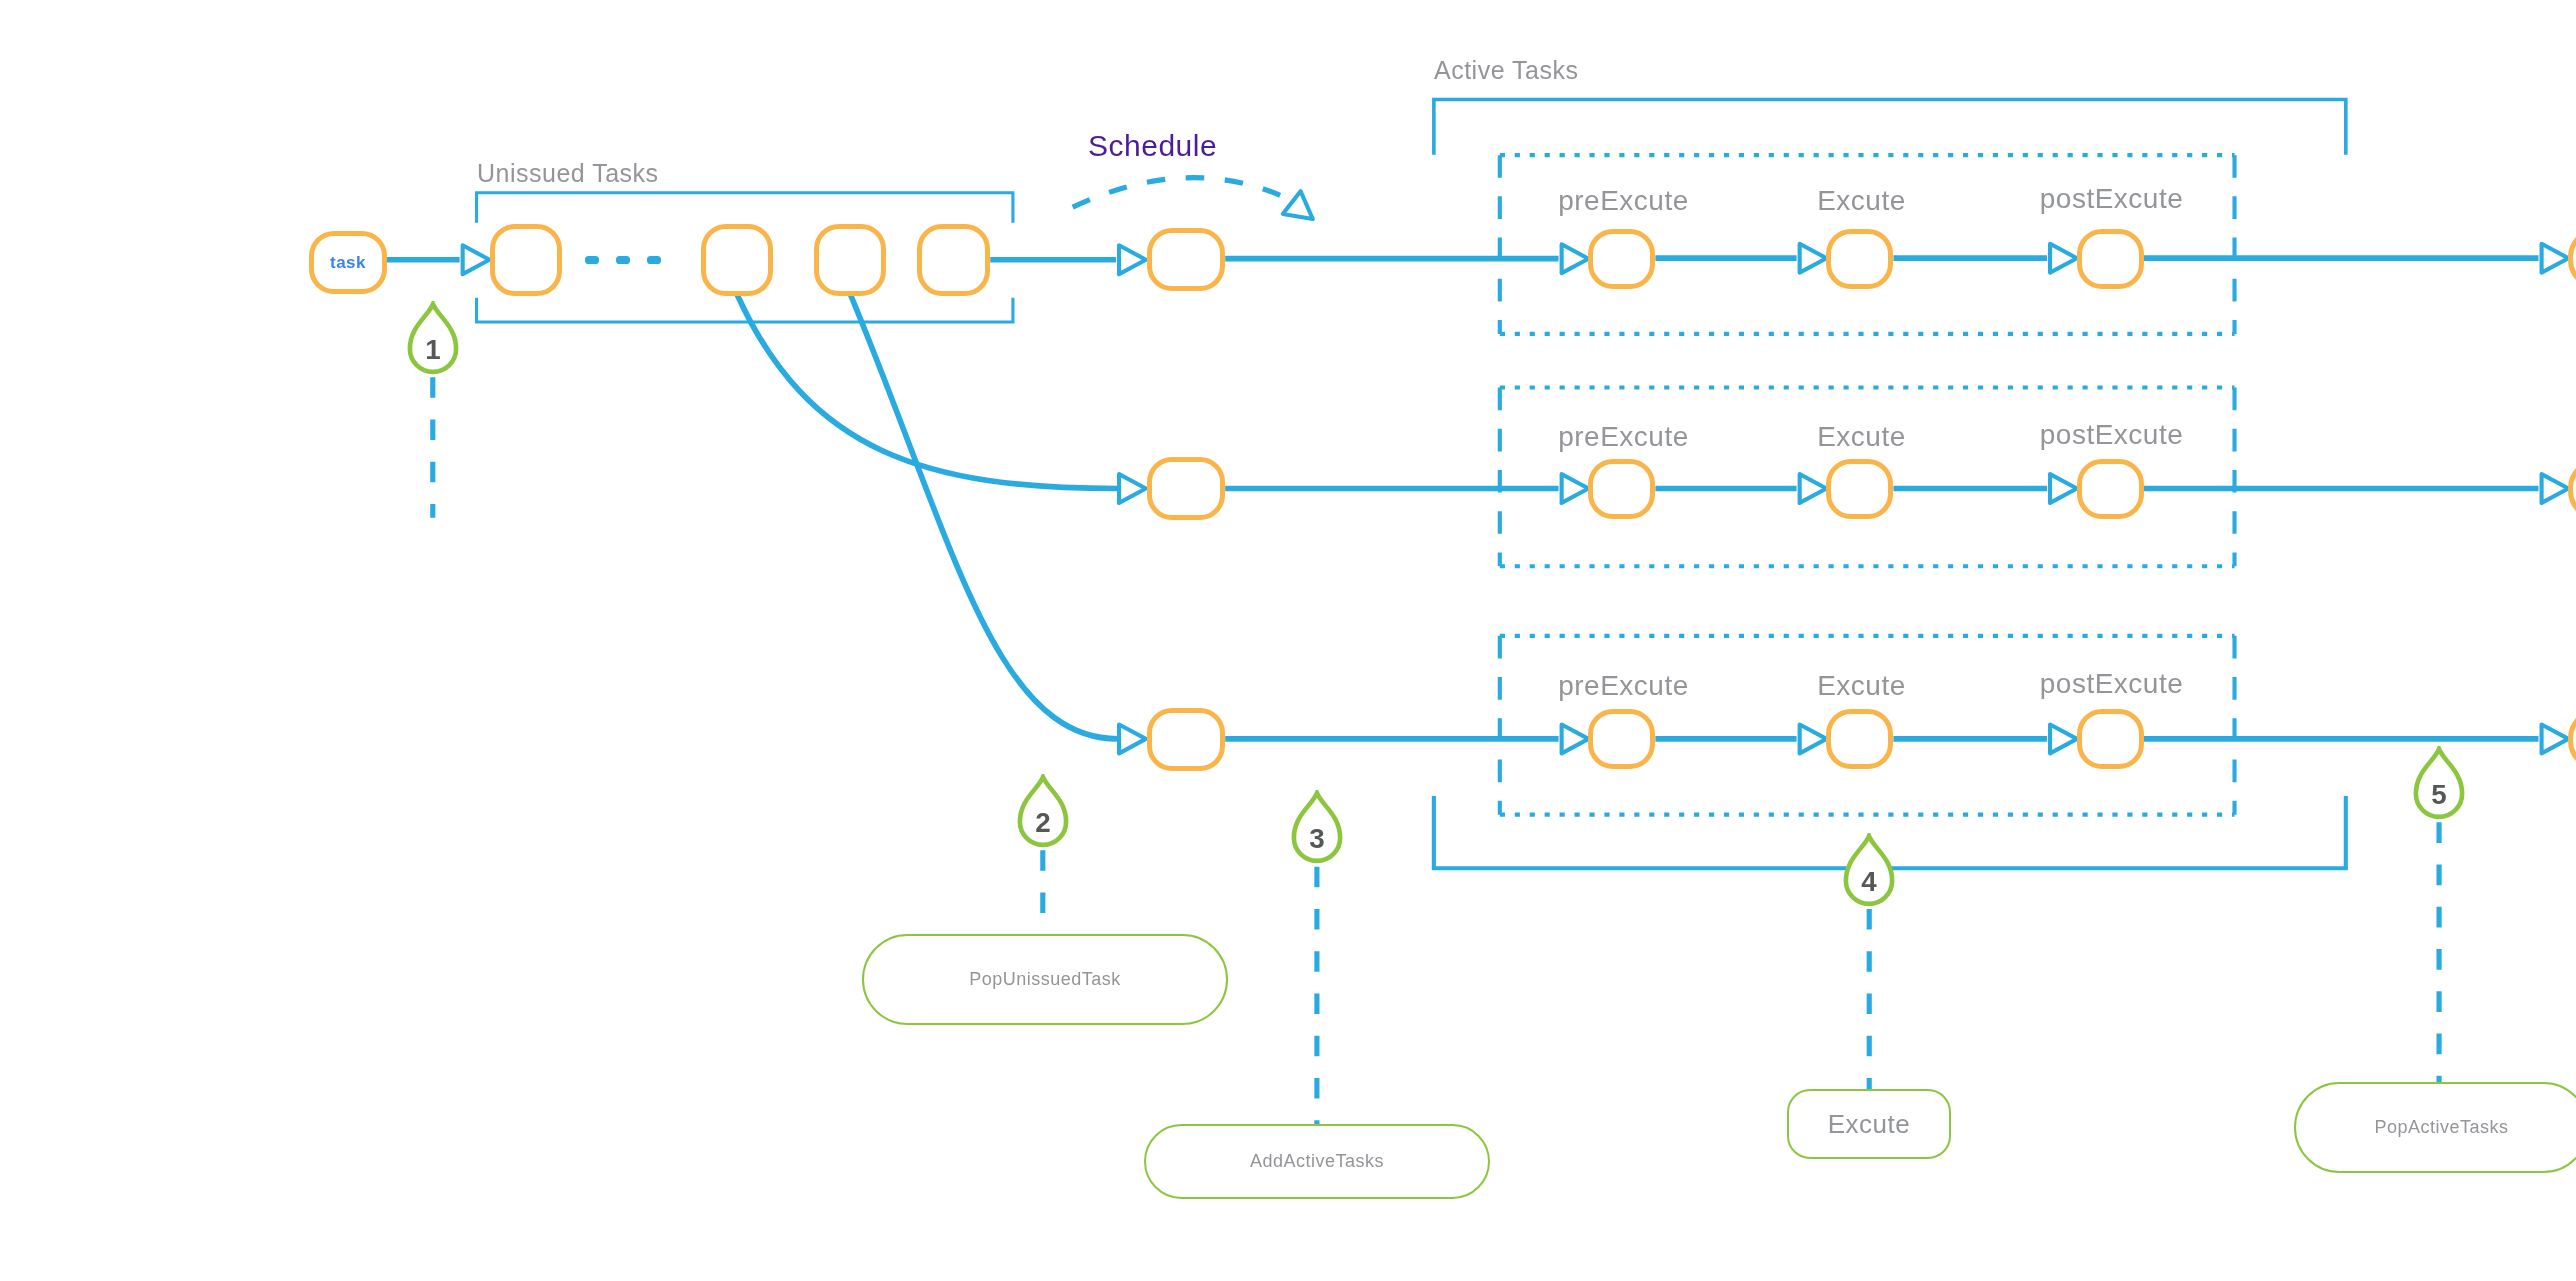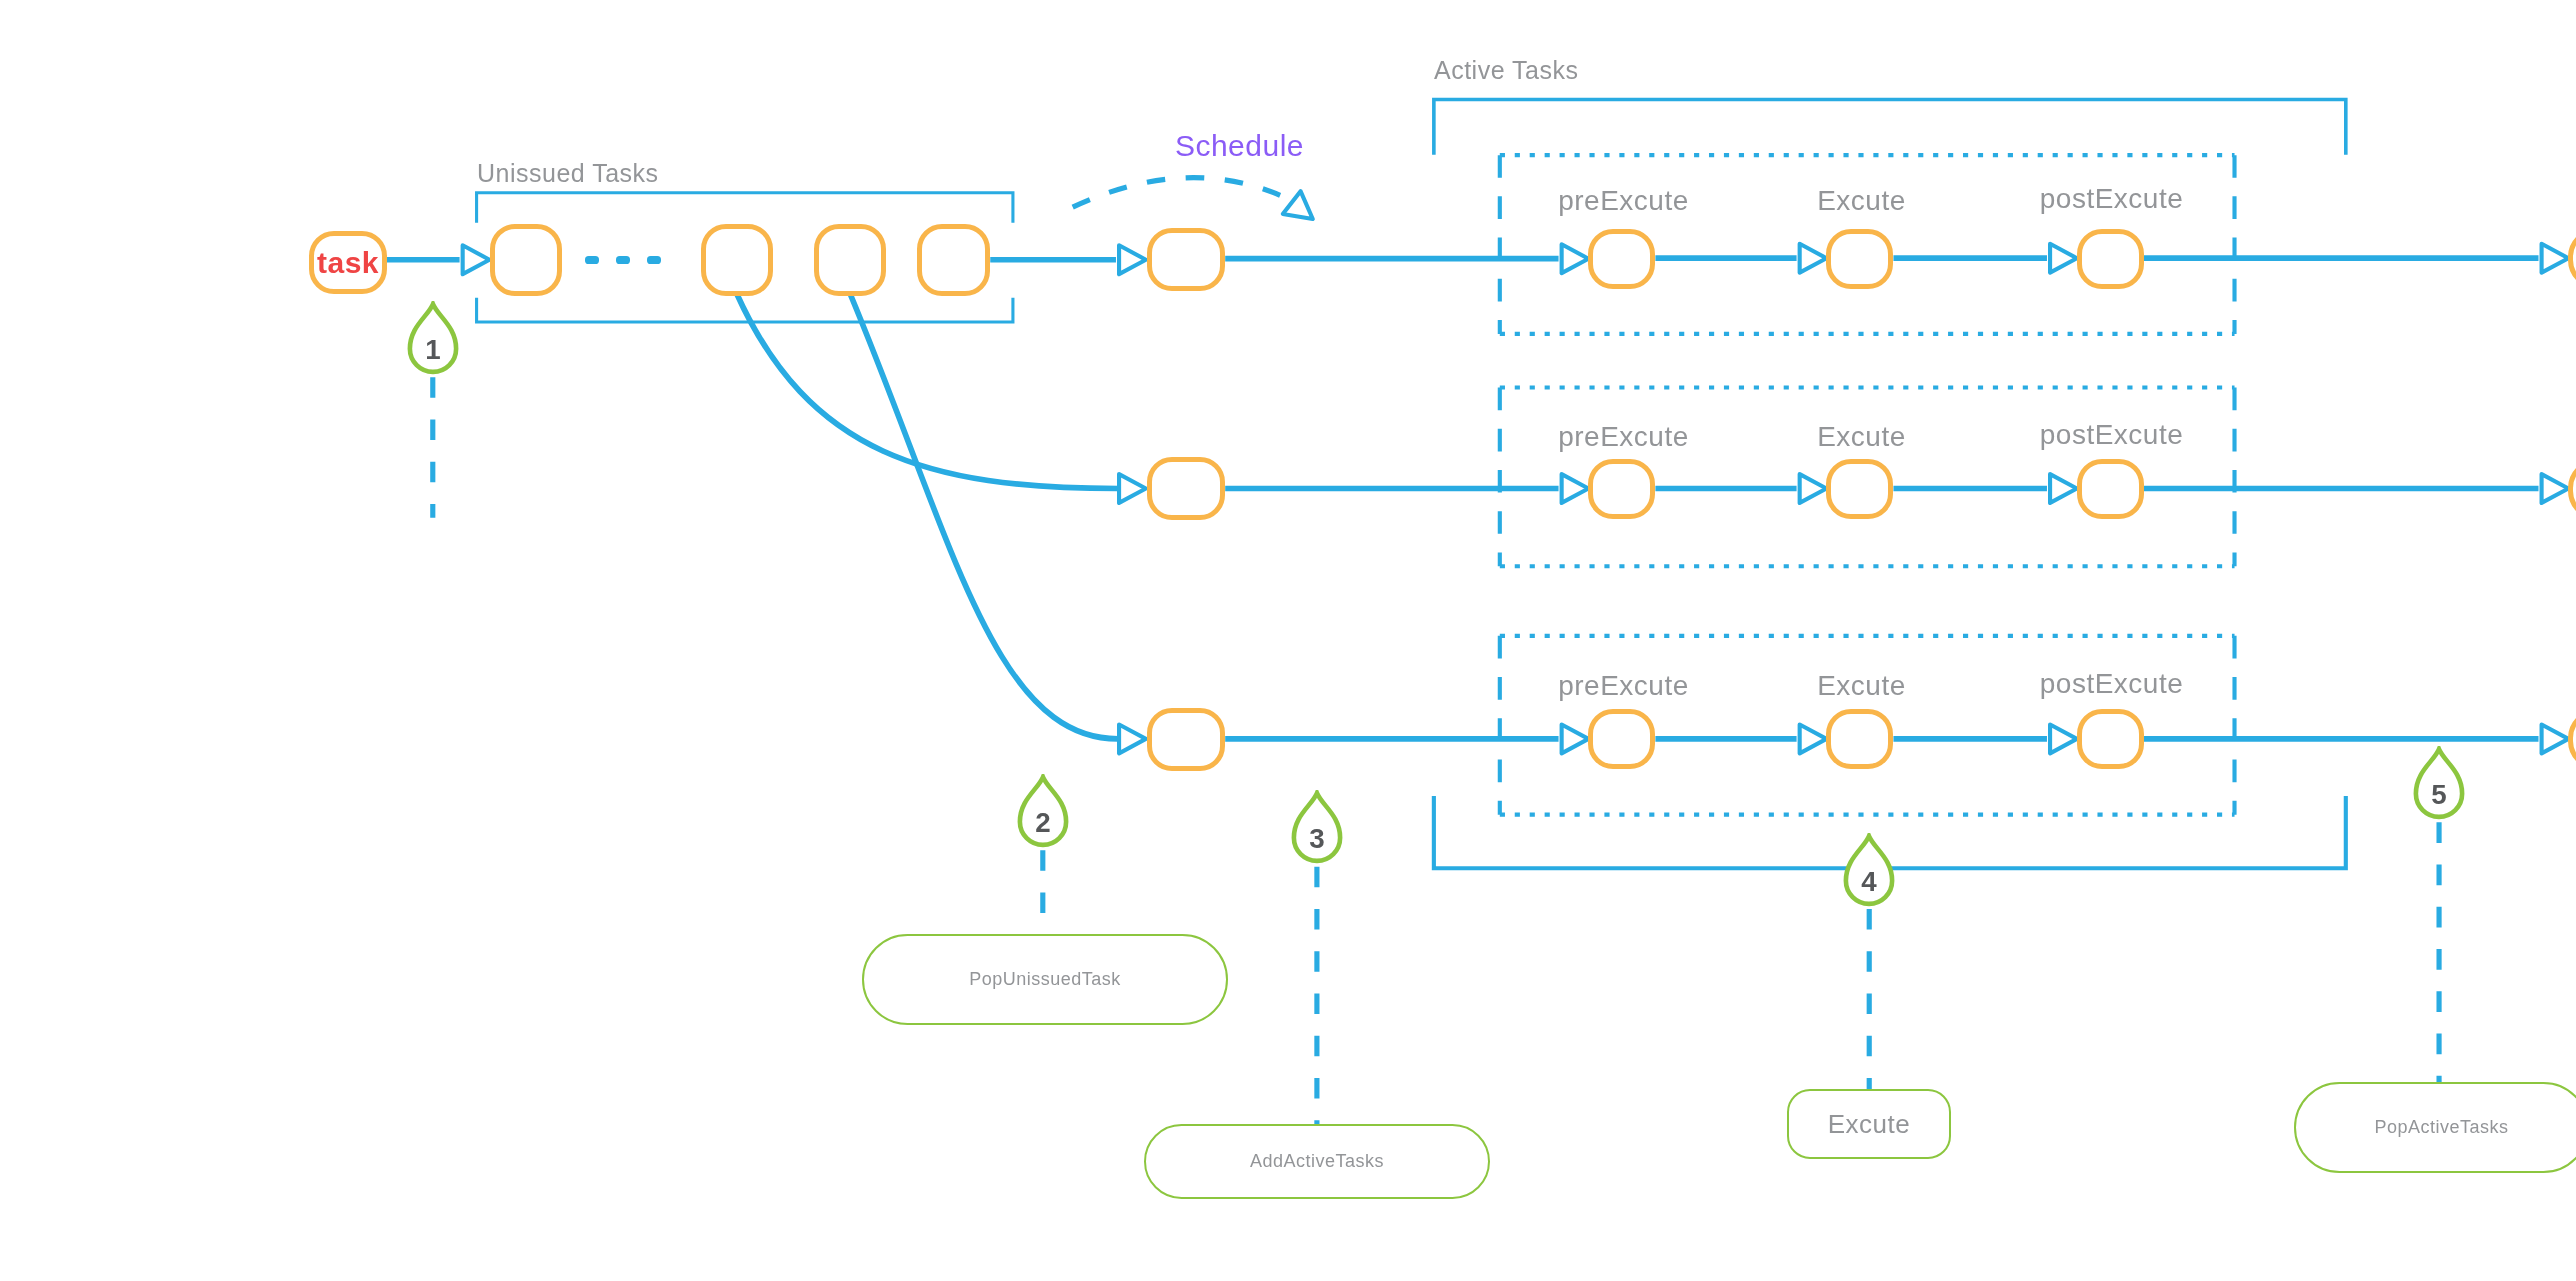--- a/index.html
+++ b/index.html
@@ -12,31 +12,31 @@
   }
   svg.wiring{position:absolute;left:0;top:0;}
   .node{
     position:absolute;
     box-sizing:border-box;
     border:5.7px solid #F9B54A;
     border-radius:25px;
     background:#ffffff;
     display:flex;align-items:center;justify-content:center;
   }
-  .node-label{color:#ef4444;font-size:30px;font-weight:bold;letter-spacing:0.5px;}
+  .node-label{color:#3b82f6;font-size:17px;font-weight:bold;letter-spacing:0.5px;}
   .section-title{
     position:absolute;color:#939598;font-size:25px;letter-spacing:0.5px;white-space:nowrap;
   }
   .stage-label{
     position:absolute;width:155px;text-align:center;
     color:#939598;font-size:28px;letter-spacing:0.5px;white-space:nowrap;
   }
   .schedule-title{
-    position:absolute;width:216px;text-align:right;
-    color:#8b5cf6;font-size:30px;letter-spacing:0.5px;
+    position:absolute;width:216px;text-align:left;
+    color:#4c1d95;font-size:30px;letter-spacing:0.5px;
   }
   .gbox{
     position:absolute;box-sizing:border-box;
     border:2.6px solid #8CC63F;background:#ffffff;
     color:#939598;font-size:18px;letter-spacing:0.5px;
     display:flex;align-items:center;justify-content:center;
     white-space:nowrap;
   }
   .gbox.pill{border-radius:46px;}
   .gbox.small{border-radius:23px;font-size:26px;}

